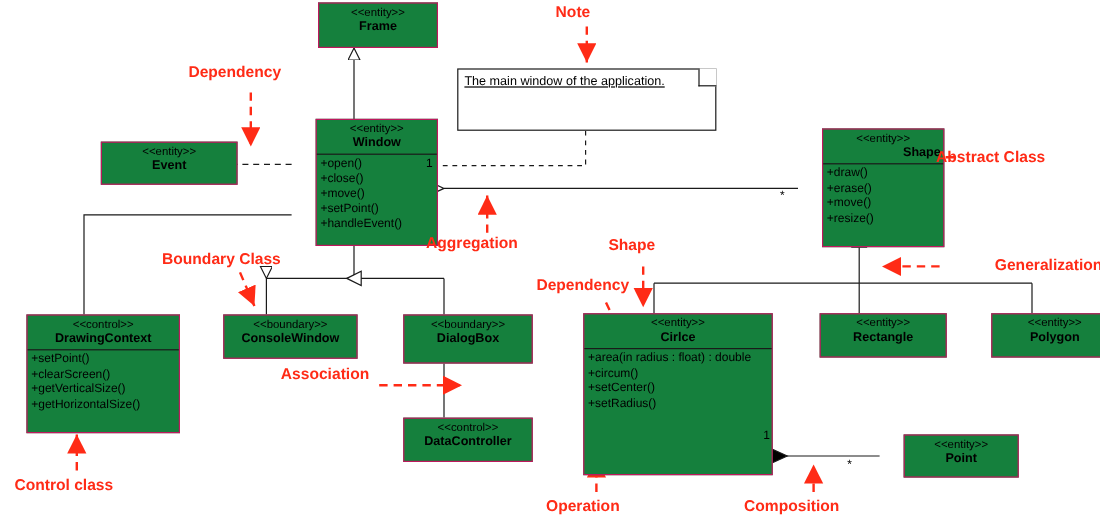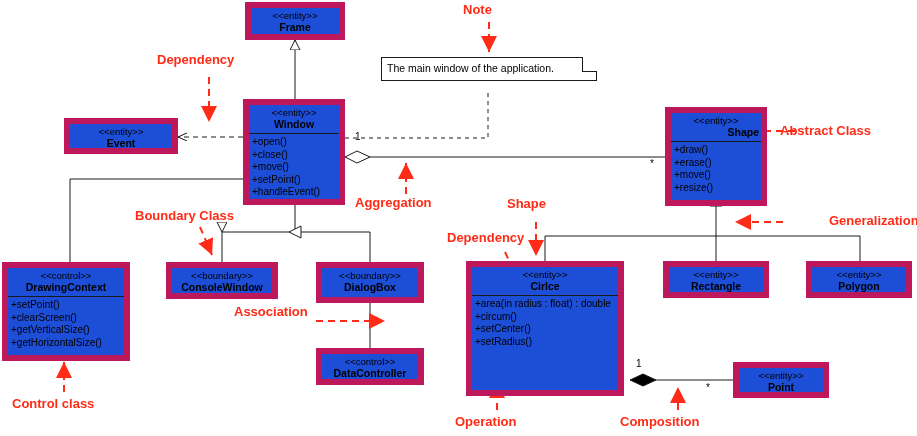--- a/index.html
+++ b/index.html
@@ -8,25 +8,26 @@
     background:#ffffff;
     font-family:"Liberation Sans", sans-serif;
     position:relative;
     overflow:hidden;
   }
   #canvas{position:absolute;left:0;top:0;width:917px;height:436px;}
   svg.layer{position:absolute;left:0;top:0;width:917px;height:436px;pointer-events:none;}
 
   .uml{
     position:absolute;
-    background:#1d4ed8;
-    border:6px solid #be185d;
+    background:#15803d;
+    border:1px solid #be185d;
     box-sizing:border-box;
     font-size:10.5px;
     color:#000;
+    margin-left:20px;
   }
   .uml .hdr{
     text-align:center;
     line-height:11.5px;
     padding:2px 2px 3px 2px;
   }
   .uml .stereo{display:block;font-size:9.5px;}
   .uml .cname{display:block;font-weight:bold;font-size:10.5px;}
   .uml .cname.italic{text-align:right;}
   .uml .sep{border-top:1px solid #1a1a1a;}
@@ -240,21 +241,21 @@
     </div>
   </div>
 
   <div class="uml" style="left:733px;top:362px;width:96px;height:36px;">
     <div class="hdr">
       <span class="stereo">&lt;&lt;entity&gt;&gt;</span>
       <span class="cname">Point</span>
     </div>
   </div>
 
-  <div class="note" style="left:381px;top:57px;width:216px;height:24px;">
+  <div class="note" style="left:381px;top:57px;width:216px;height:52px;text-decoration:underline;">
     <span class="fold"></span>
     <span>The main window of the application.</span>
   </div>
 
   <div class="mult" style="left:355px;top:131px;">1</div>
   <div class="mult" style="left:650px;top:158px;">*</div>
   <div class="mult" style="left:636px;top:358px;">1</div>
   <div class="mult" style="left:706px;top:382px;">*</div>
 
   <div class="anno" style="left:463px;top:2px;">Note</div>

